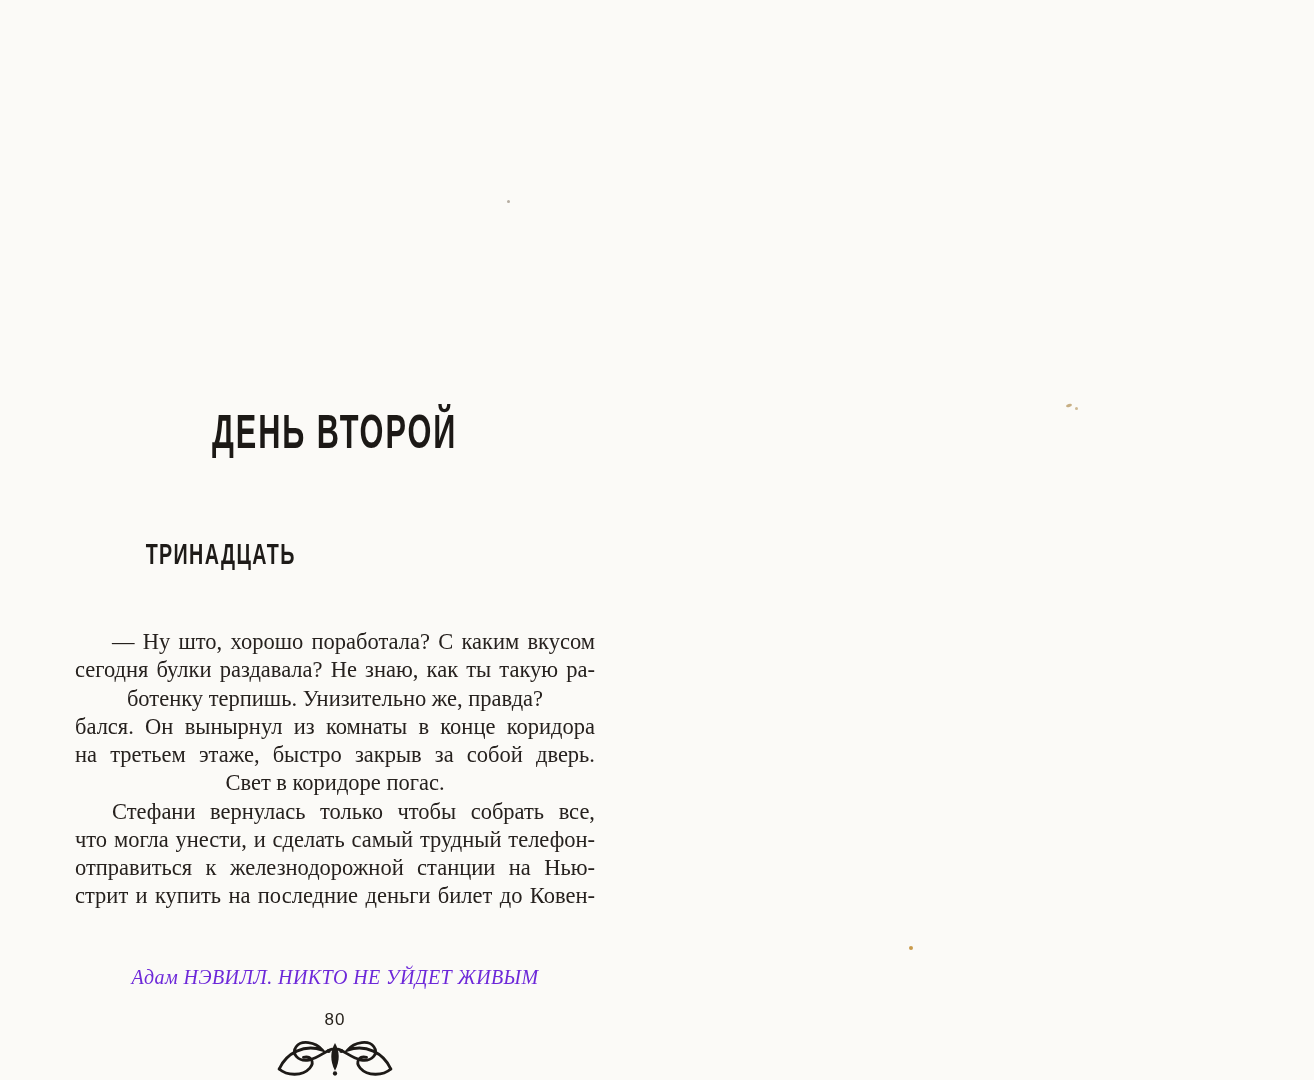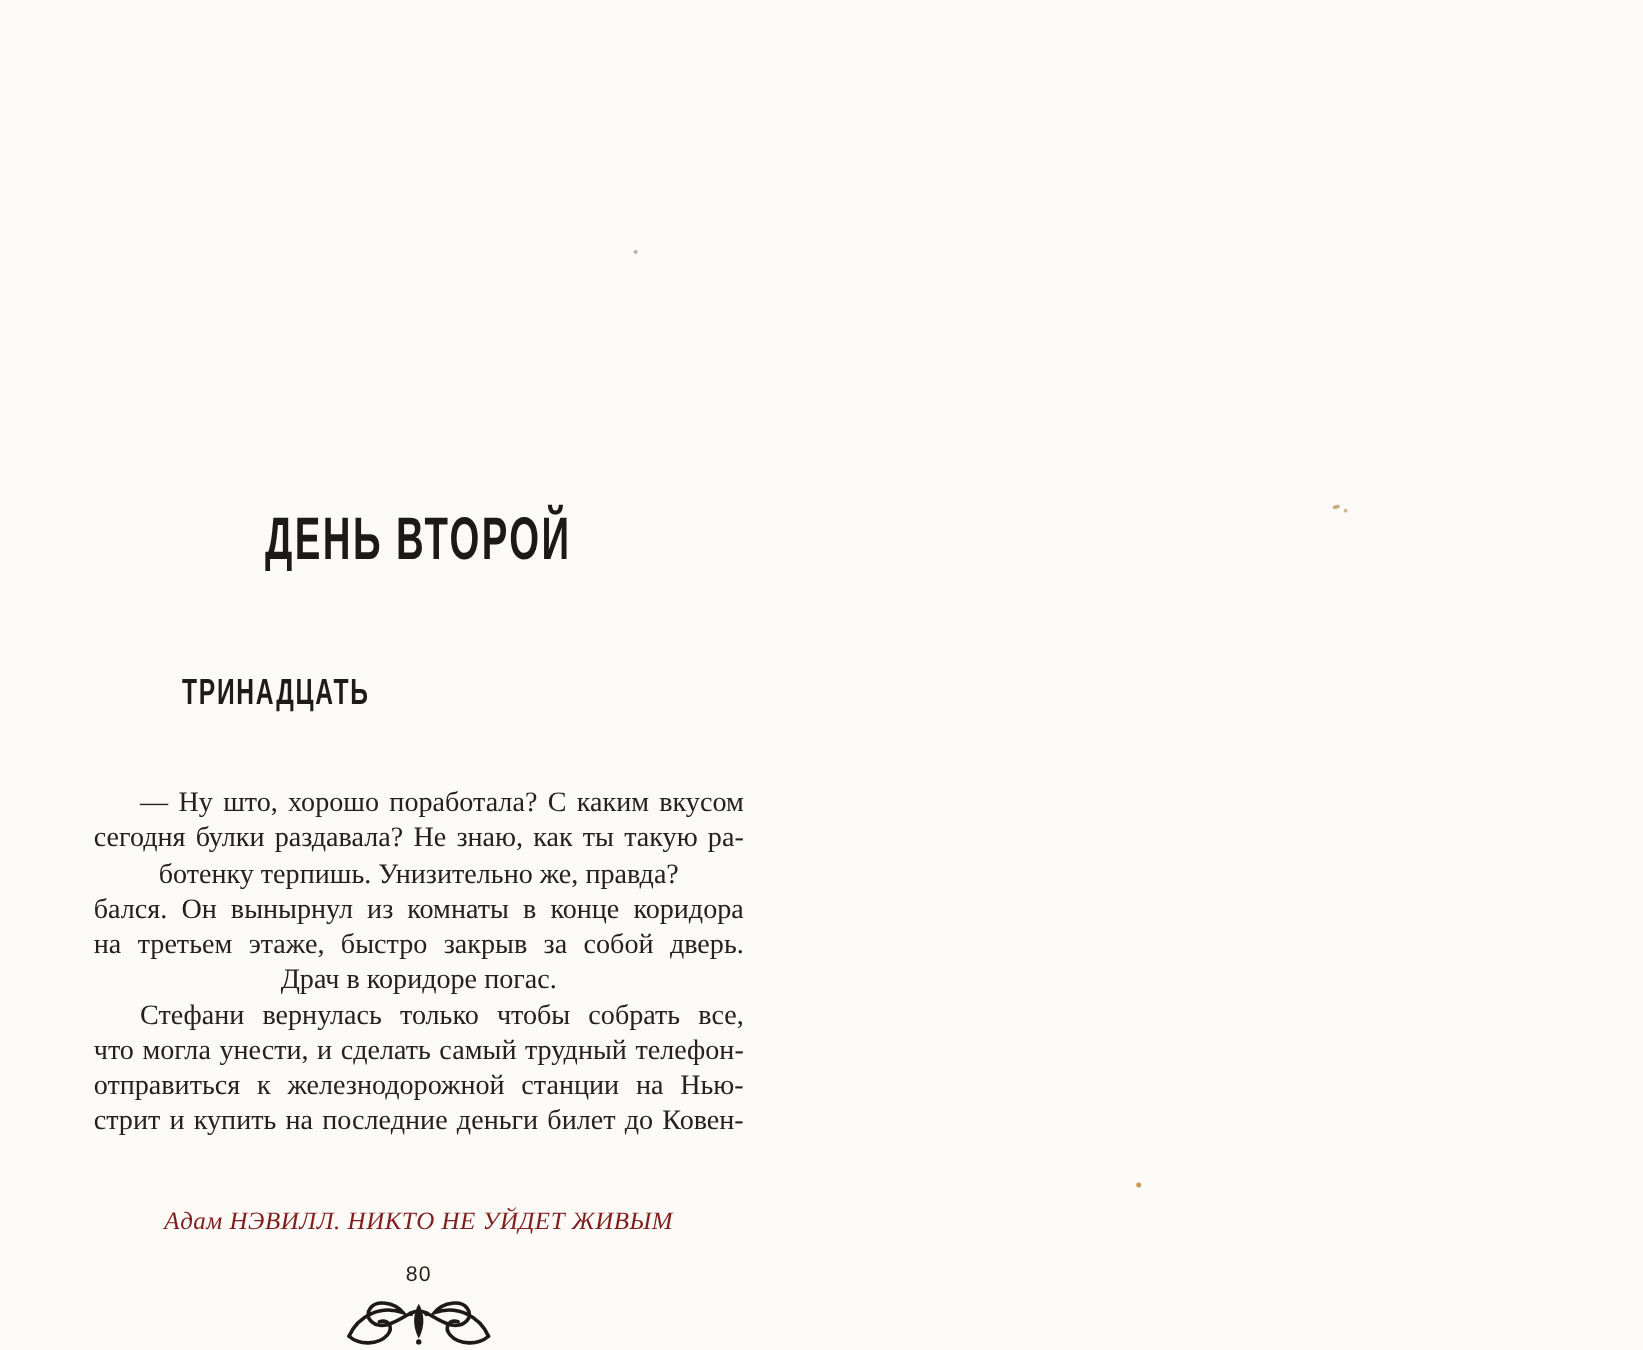--- a/index.html
+++ b/index.html
@@ -47,21 +47,21 @@
   #left-body  { left:75px;  top:584px;margin-top:28px; }
   .line { min-height:28.25px;text-align:center; }
   .line.j { text-align:justify; text-align-last:justify; }
   .line.ind { text-indent:37px; }
 
   
   .footer { position:absolute; width:520px; text-align:center; }
   #left-footer  { left:75px;  top:950px; }
   .running-title {
     font-style:italic; font-size:20px; letter-spacing:0.4px;
-    color:#7f1d1d; white-space:nowrap;
+    color:#6d28d9; white-space:nowrap;
   }
   .page-number {
     font-family:"Liberation Sans", sans-serif;
     font-size:17px; margin-top:21px; color:#27221c; letter-spacing:1px;
   }
   .ornament { margin-top:3px; }
 
   
   .speck { position:absolute; border-radius:50%; }
   .speck.s1 { left:507px; top:200px; width:3px; height:3px; background:#a49a8c; opacity:.8; }
@@ -80,21 +80,21 @@
     </div>
     <div class="section-title-wrap">
       <span class="section-title">ТРИНАДЦАТЬ</span>
     </div>
     <div class="body-col" id="left-body">
         <div class="line j ind">— Ну што, хорошо поработала? С каким вкусом</div>
         <div class="line j">сегодня булки раздавала? Не знаю, как ты такую ра-</div>
         <div class="line">ботенку терпишь. Унизительно же, правда?</div>
         <div class="line j">бался. Он вынырнул из комнаты в конце коридора</div>
         <div class="line j">на третьем этаже, быстро закрыв за собой дверь.</div>
-        <div class="line">Драч в коридоре погас.</div>
+        <div class="line">Свет в коридоре погас.</div>
         <div class="line j ind">Стефани вернулась только чтобы собрать все,</div>
         <div class="line j">что могла унести, и сделать самый трудный телефон-</div>
         <div class="line j">отправиться к железнодорожной станции на Нью-</div>
         <div class="line j">стрит и купить на последние деньги билет до Ковен-</div>
       </div>
 
     <div class="footer" id="left-footer">
       <div class="running-title">Адам НЭВИЛЛ. НИКТО НЕ УЙДЕТ ЖИВЫМ</div>
       <div class="page-number">80</div>
       <svg class="ornament" width="126" height="54" viewBox="0 0 140 60" fill="none">

